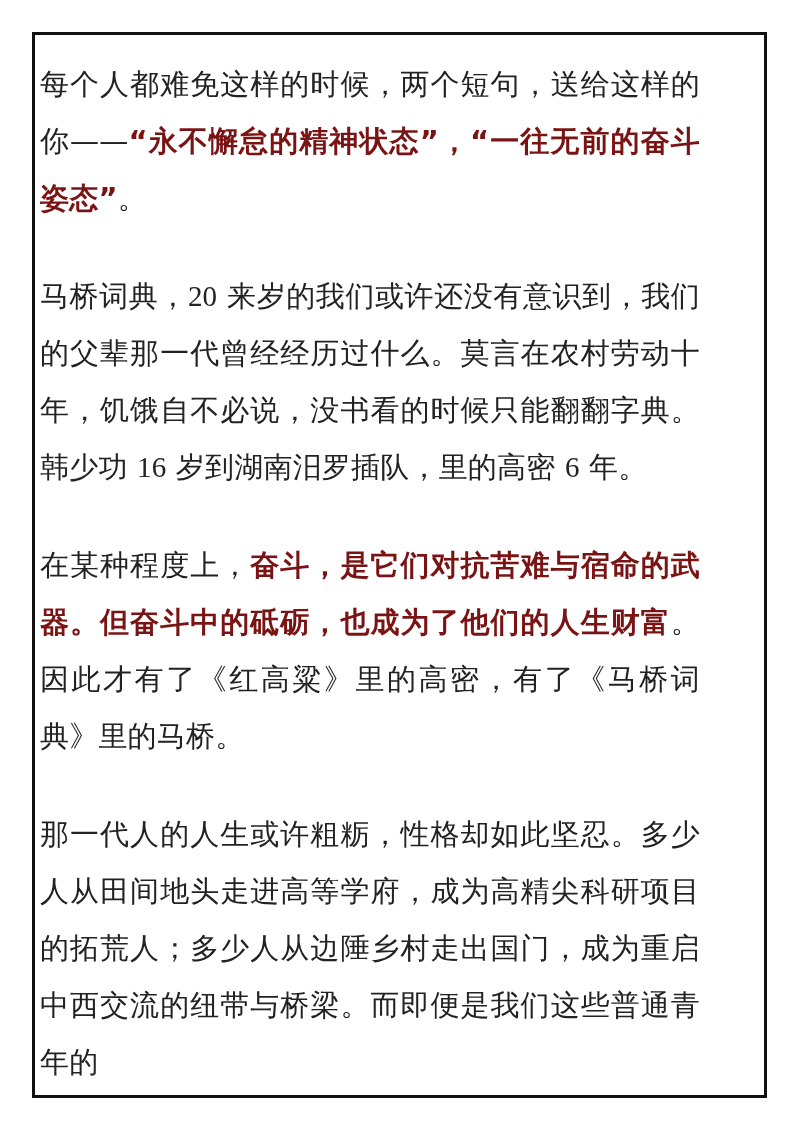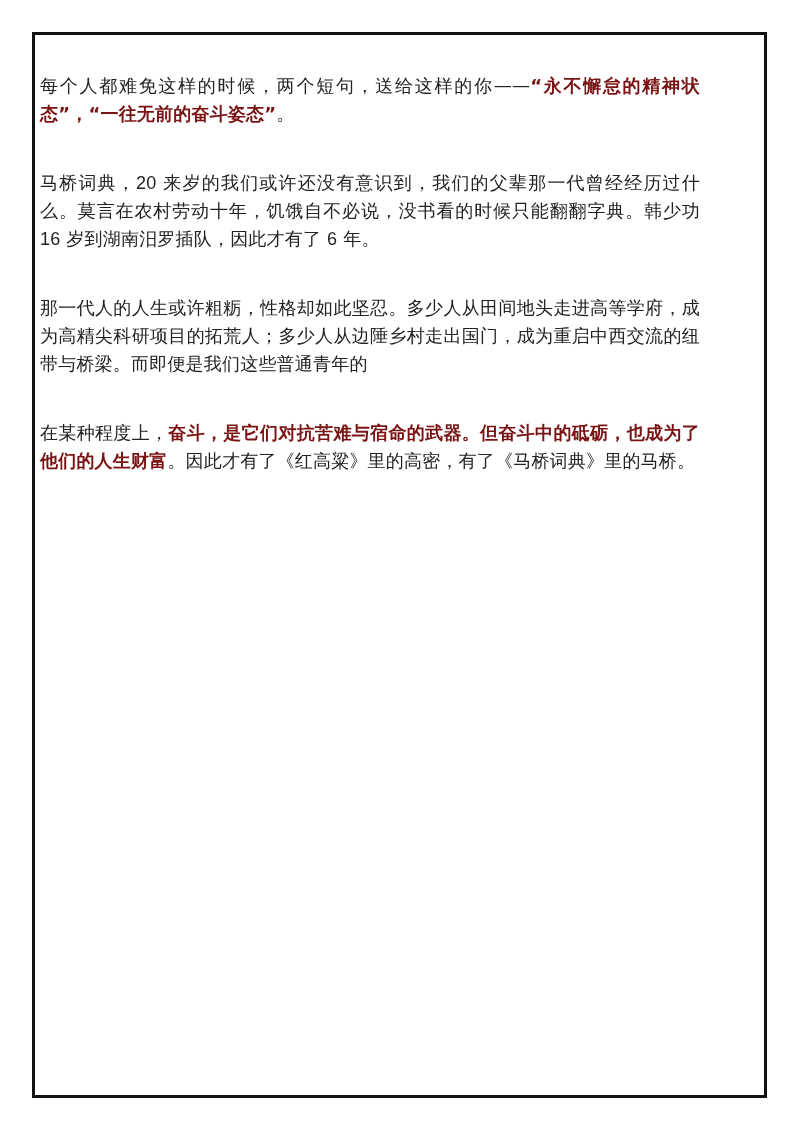--- a/index.html
+++ b/index.html
@@ -4,41 +4,41 @@
   <style>
     html, body { margin: 0; padding: 0; background: #ffffff; }
     body { width: 800px; height: 1131px; position: relative; overflow: hidden; }
     .frame {
       position: absolute; left: 32px; top: 32px;
       width: 729px; height: 1060px;
       border: 3px solid #111111;
       box-sizing: content-box;
     }
     .content {
-      position: absolute; left: 40px; top: 72px; width: 660px;
+      position: absolute; left: 40px; top: 56px; width: 660px;
       font-family: "DejaVu Serif", "Liberation Serif", serif;
-      font-size: 18px; line-height: 28px; color: #222222;
+      font-size: 29px; line-height: 57px; color: #222222;
       letter-spacing: 0.2px;
     }
     .para { margin: 0 0 41px 0; text-align: justify; }
     .red { color: #7a1414; font-weight: bold; font-family: "DejaVu Sans", "Liberation Sans", sans-serif; }
     .bold { font-weight: bold; color: #111; font-family: "DejaVu Sans", "Liberation Sans", sans-serif; }
-    .num { font-family: Liberation Sans, sans-serif; }
+    .num { font-family: Liberation Serif, serif; }
   </style>
 </head>
 <body>
 
 <div class="frame"></div>
 
 <div class="content">
   <p class="para">
     <span>每个人都难免这样的时候，两个短句，送给这样的你——</span><span class="red">“永不懈怠的精神状态”，“一往无前的奋斗姿态”</span><span>。</span>
   </p>
   <p class="para">
-    <span>马桥词典，</span><span class="num">20</span><span> 来岁的我们或许还没有意识到，我们的父辈那一代曾经经历过什么。莫言在农村劳动十年，饥饿自不必说，没书看的时候只能翻翻字典。韩少功 </span><span class="num">16</span><span> 岁到湖南汨罗插队，因此才有了 </span><span class="num">6</span><span> 年。</span>
+    <span>马桥词典，</span><span class="num">20</span><span> 来岁的我们或许还没有意识到，我们的父辈那一代曾经经历过什么。莫言在农村劳动十年，饥饿自不必说，没书看的时候只能翻翻字典。韩少功 </span><span class="num">16</span><span> 岁到湖南汨罗插队，里的高密 </span><span class="num">6</span><span> 年。</span>
+  </p>
+  <p class="para">
+    <span>在某种程度上，</span><span class="red">奋斗，是它们对抗苦难与宿命的武器。但奋斗中的砥砺，也成为了他们的人生财富</span><span>。因此才有了《红高粱》里的高密，有了《马桥词典》里的马桥。</span>
   </p>
   <p class="para">
     <span>那一代人的人生或许粗粝，性格却如此坚忍。多少人从田间地头走进高等学府，成为高精尖科研项目的拓荒人；多少人从边陲乡村走出国门，成为重启中西交流的纽带与桥梁。而即便是我们这些普通青年的</span>
   </p>
-  <p class="para">
-    <span>在某种程度上，</span><span class="red">奋斗，是它们对抗苦难与宿命的武器。但奋斗中的砥砺，也成为了他们的人生财富</span><span>。因此才有了《红高粱》里的高密，有了《马桥词典》里的马桥。</span>
-  </p>
 </div>
 
 </body></html>

